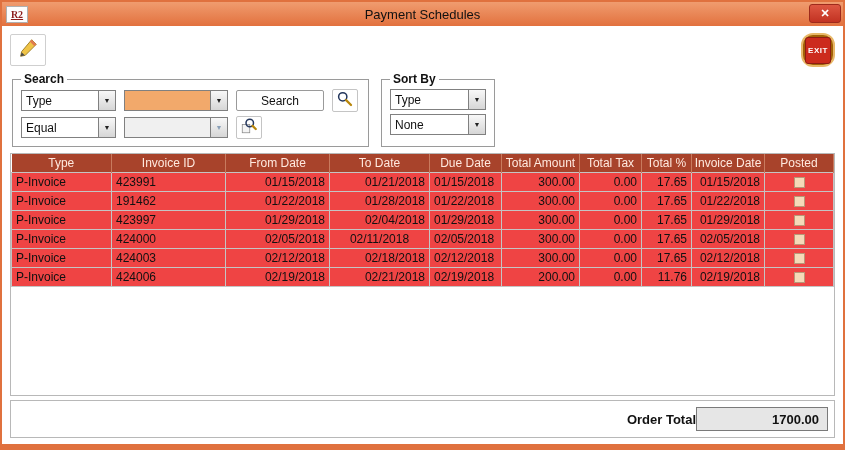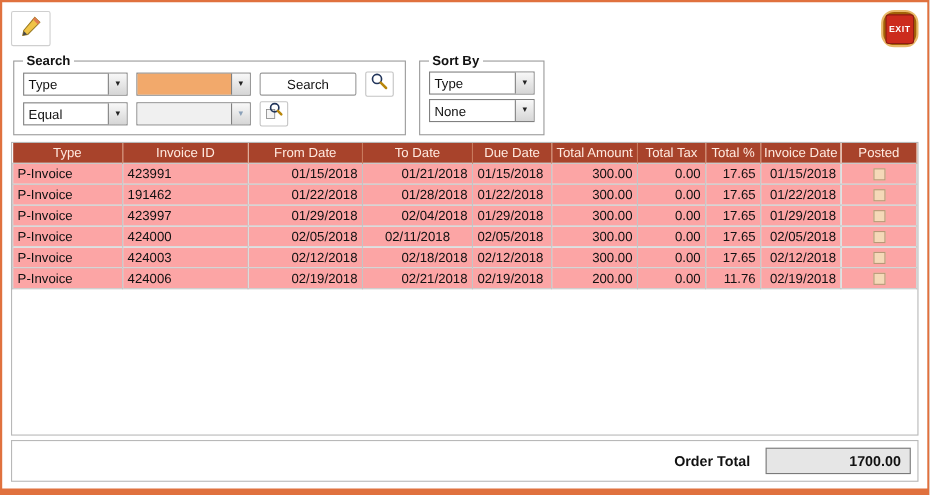--- a/index.html
+++ b/index.html
@@ -137,50 +137,57 @@
     background: #A8432B; color: #FFE9DF;
     font-weight: normal; font-size: 12px;
     height: 18px; text-align: center;
     border-right: 1px solid #c87a5e;
     overflow: hidden; white-space: nowrap;
   }
   tbody td {
     height: 19px; border: 1px solid #c4c4c4;
     padding: 0 4px; color: #111;
     overflow: hidden; white-space: nowrap;
-    background: #fca5a5;
+    background: #ef4444;
   }
   .posted-checkbox {
     display: inline-block; width: 11px; height: 11px;
     background: #F5D9B8; border: 1px solid #b89878;
     vertical-align: middle; cursor: pointer;
   }
 
   
   .footer {
     flex: 0 0 38px;
     margin: 4px 8px 6px 8px;
     border: 1px solid #b8b8b8;
     display: flex; align-items: center; justify-content: flex-end;
-    gap: 14px; padding: 0 6px;
+    padding: 0 6px;
     background: #fff;
   }
   .order-total-label { font-size: 13px; font-weight: bold; color: #111; }
   .order-total-box {
     width: 132px; height: 24px;
     background: #E6E6E6; border: 1px solid #7a7a7a;
     display: flex; align-items: center; justify-content: flex-end;
     padding: 0 8px; font-size: 13px; font-weight: bold; color: #111;
   }
 </style>
 </head>
 <body>
 
 <div class="window">
 
+  <div class="titlebar">
+    <div class="app-badge">R2</div>
+    <div class="title-text">Payment Schedules</div>
+    <div class="close-btn">
+      <span>✕</span>
+    </div>
+  </div>
 
   <div class="toolbar">
     <div class="tool-btn">
       <span>
         <svg width="22" height="22" viewBox="0 0 24 24">
           <polygon points="16,3 21,8 9,20 4,21 5,16" fill="#F0C447" stroke="#9a7a20" stroke-width="1"></polygon>
           <polygon points="4,21 5,16.5 8.5,20" fill="#4a4a4a"></polygon>
           <polygon points="16,3 21,8 19,10 14,5" fill="#E07B4F"></polygon>
         </svg>
       </span>

